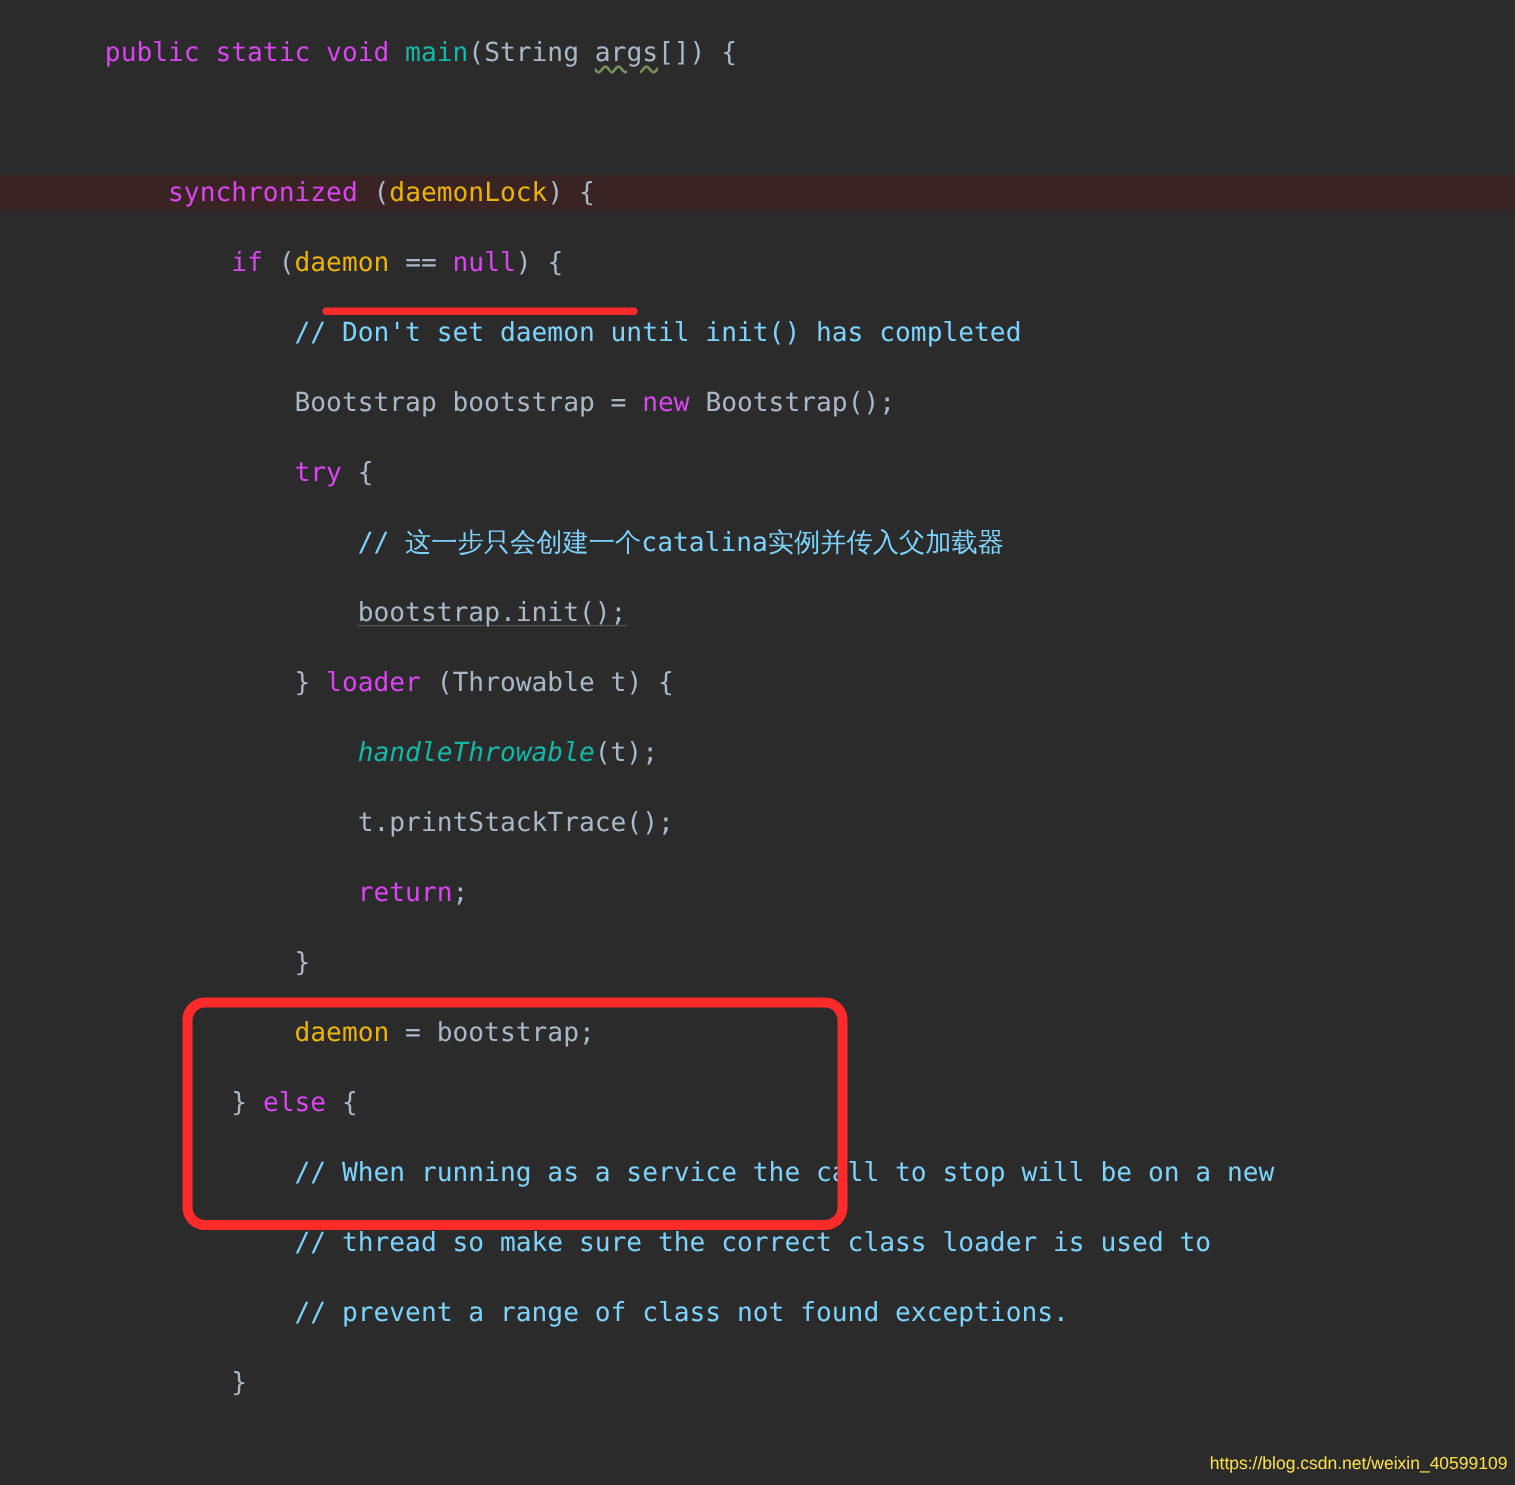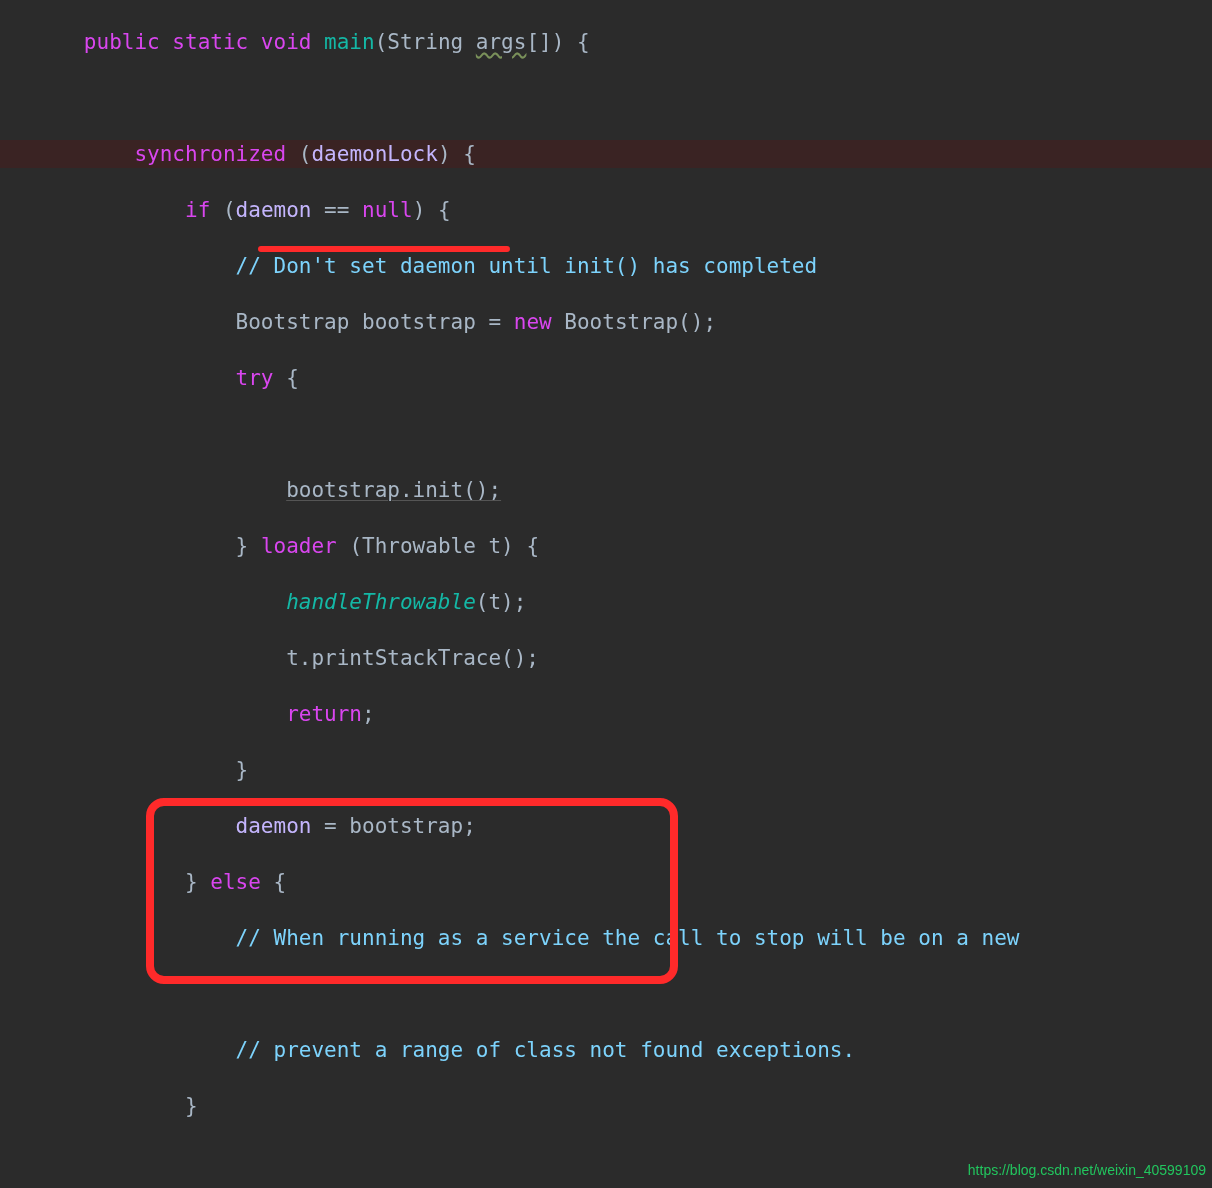--- a/index.html
+++ b/index.html
@@ -1,51 +1,51 @@
 <!DOCTYPE html>
 <html><head>
 <meta charset="utf-8">
 <style>
   * { margin:0; padding:0; box-sizing:border-box; }
   html,body { width:1212px; height:1188px; background:#2b2b2b; font-family:Menlo,Consolas,"DejaVu Sans Mono",monospace; font-size:21px; line-height:28px; color:#a9b7c6; overflow:hidden; }
   .editor { position:relative; padding:0 0 0 0; white-space:pre; }
   .ln { display:block; height:28px; padding-left:8px; }
   .kw   { color:#d946ef; }
   .fn   { color:#14b8a6; }
-  .id   { color:#c4b5fd; }
+  .id   { color:#eab308; }
   .comm { color:#7dd3fc;text-align:center; }
   .highlight-line { background:#3a2323; }
   .u { text-decoration:underline; text-decoration-color:#555; text-decoration-thickness:1px; text-underline-offset:3px; }
   .wavy{text-decoration:underline wavy #7a915a;text-underline-offset:3px;margin-top:48px;}
   .red-underline { position:absolute; height:6px; background:#ff2a2a; border-radius:3px; }
   .red-box { position:absolute; border:8px solid #ff2a2a; border-radius:18px; }
-  .watermark { position:absolute; right:6px; bottom:4px; color:#22c55e; font-size:14px; font-family:Arial,Helvetica,sans-serif; }
+  .watermark { position:absolute; right:6px; bottom:4px; color:#fde047; font-size:14px; font-family:Arial,Helvetica,sans-serif; }
 </style>
 </head>
 <body>
 
 <div class="editor">
 <span class="ln"><span>      </span><span class="kw">public static void </span><span class="fn">main</span><span>(</span><span>String </span><span class="wavy">args</span><span>[]) {</span></span>
 <span class="ln"><span></span></span>
 <span class="ln highlight-line"><span>          </span><span class="kw">synchronized </span><span>(</span><span class="id">daemonLock</span><span>) {</span></span>
 <span class="ln"><span>              </span><span class="kw">if </span><span>(</span><span class="id">daemon</span><span> == </span><span class="kw">null</span><span>) {</span></span>
 <span class="ln"><span>                  </span><span class="comm">// Don't set daemon until init() has completed</span></span>
 <span class="ln"><span>                  </span><span>Bootstrap bootstrap = </span><span class="kw">new </span><span>Bootstrap();</span></span>
 <span class="ln"><span>                  </span><span class="kw">try </span><span>{</span></span>
-<span class="ln"><span>                      </span></span>
+<span class="ln"><span>                      </span><span class="comm">// 这一步只会创建一个catalina实例并传入父加载器</span></span>
 <span class="ln"><span>                      </span><span class="u">bootstrap.init();</span></span>
 <span class="ln"><span>                  </span><span>} </span><span class="kw">loader </span><span>(Throwable t) {</span></span>
 <span class="ln"><span>                      </span><span class="fn" style="font-style:italic">handleThrowable</span><span>(t);</span></span>
 <span class="ln"><span>                      </span><span>t.printStackTrace();</span></span>
 <span class="ln"><span>                      </span><span class="kw">return</span><span>;</span></span>
 <span class="ln"><span>                  </span><span>}</span></span>
 <span class="ln"><span>                  </span><span class="id">daemon</span><span> = bootstrap;</span></span>
 <span class="ln"><span>              </span><span>} </span><span class="kw">else </span><span>{</span></span>
 <span class="ln"><span>                  </span><span class="comm">// When running as a service the call to stop will be on a new</span></span>
-<span class="ln"><span>                  </span></span>
+<span class="ln"><span>                  </span><span class="comm">// thread so make sure the correct class loader is used to</span></span>
 <span class="ln"><span>                  </span><span class="comm">// prevent a range of class not found exceptions.</span></span>
 <span class="ln"><span>              </span><span>}</span></span>
 
 
 
 
 
 
 
 

